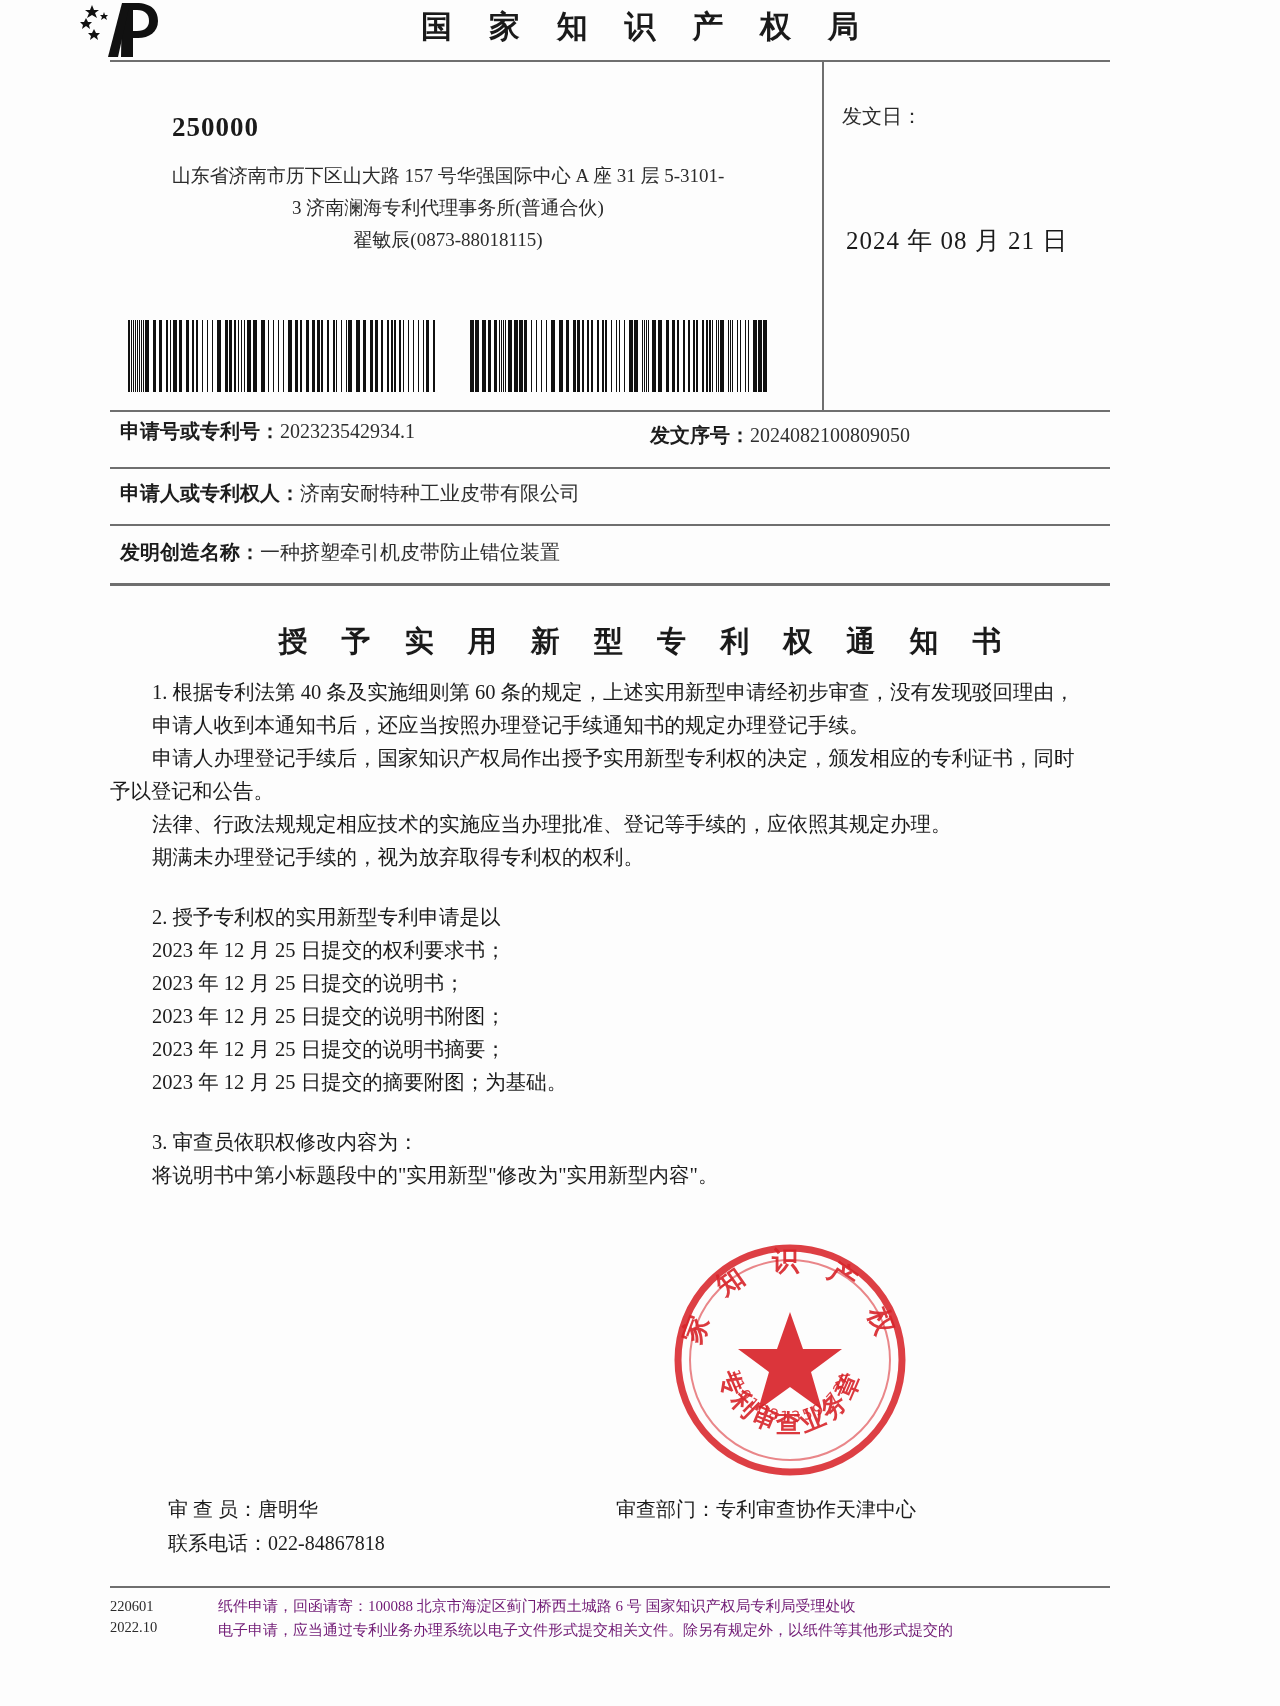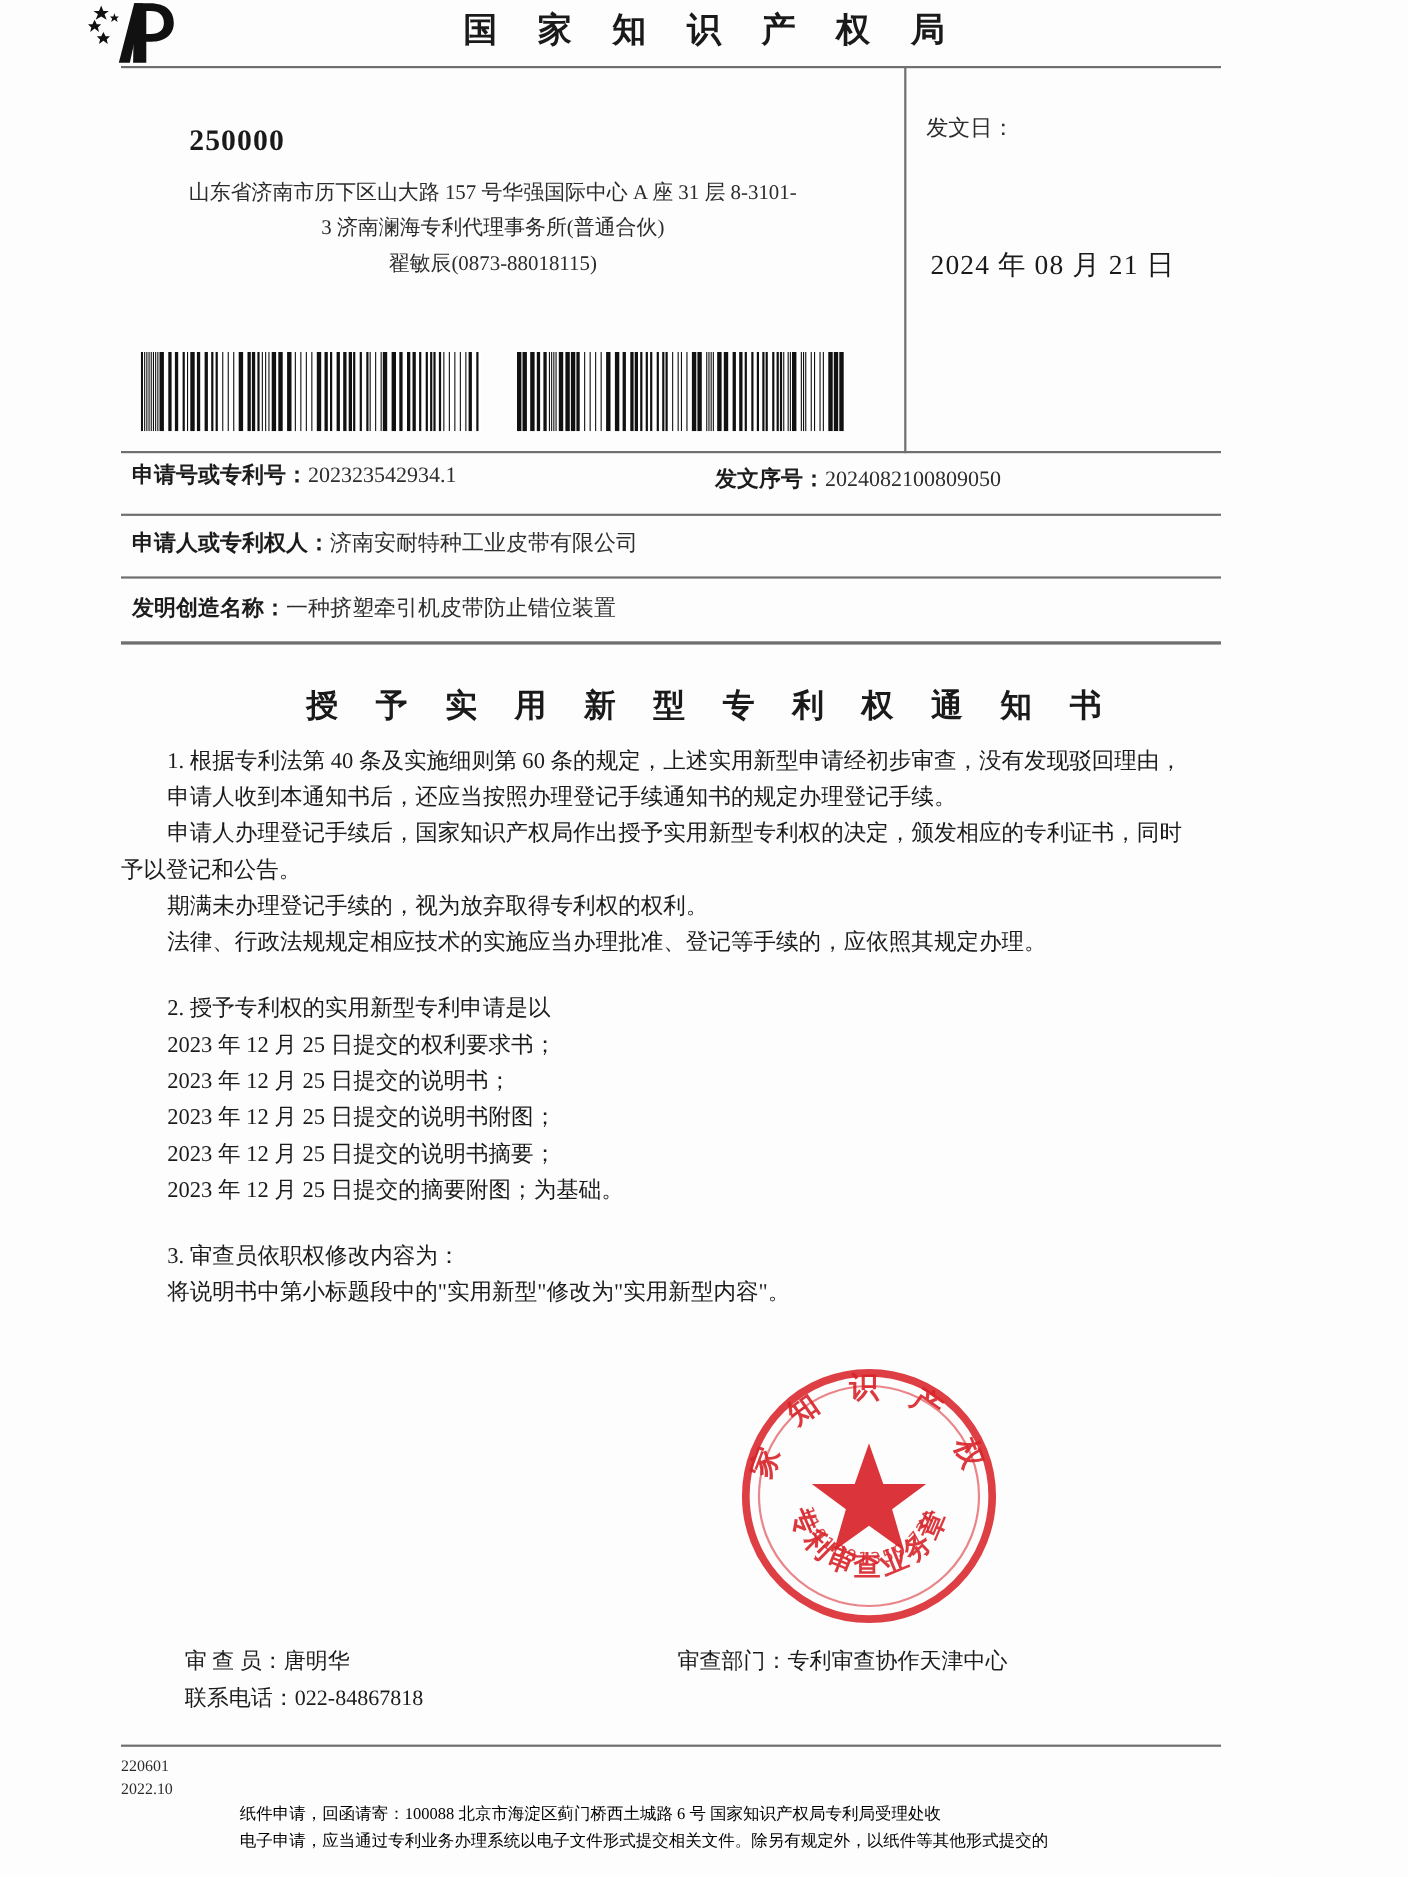--- a/index.html
+++ b/index.html
@@ -69,21 +69,21 @@
   
   .sig{position:absolute;font-size:20px;color:#1c1c1c;white-space:nowrap;}
 
   
   .seal{position:absolute;left:672px;top:1242px;width:236px;height:236px;}
   .seal svg{display:block;}
 
   
   .foot-rule{position:absolute;left:110px;top:1586px;width:1000px;height:2px;background:#6f6f6f;}
   .foot-num{position:absolute;left:110px;top:1596px;font-size:14.5px;line-height:21px;color:#2b2b2b;}
-  .foot-txt{position:absolute;left:218px;top:1594px;width:890px;font-size:15px;line-height:24px;color:#000000;margin-top:44px;}
+  .foot-txt{position:absolute;left:218px;top:1594px;width:890px;font-size:15px;line-height:24px;color:#701a75;}
 </style>
 </head>
 <body>
 
 <div class="page">
 
   <div class="masthead">
     <div class="logo">
       <svg width="110" height="56" viewBox="0 0 110 56">
         <path d="M44 1 L58 1 C74 1 80 9 80 19 C80 30 71 36 60 36 L55 36 L55 55 L43 55 Z
@@ -100,21 +100,21 @@
 
   <div class="rule rule-h" style="left:110px;top:60px;width:1000px;"></div>
   <div class="rule rule-v" style="left:822px;top:60px;height:352px;"></div>
   <div class="rule rule-h" style="left:110px;top:410px;width:1000px;"></div>
   <div class="rule rule-h" style="left:110px;top:467px;width:1000px;"></div>
   <div class="rule rule-h" style="left:110px;top:524px;width:1000px;"></div>
   <div class="rule rule-h" style="left:110px;top:583px;width:1000px;height:3px;"></div>
 
   <div class="postcode">250000</div>
   <div class="addr">
-    <div>山东省济南市历下区山大路 157 号华强国际中心 A 座 31 层 8-3101-</div>
+    <div>山东省济南市历下区山大路 157 号华强国际中心 A 座 31 层 5-3101-</div>
     <div>3  济南澜海专利代理事务所(普通合伙)</div>
     <div>翟敏辰(0873-88018115)</div>
   </div>
 
   <div class="send-label">发文日：</div>
   <div class="send-date">2024 年 08 月 21 日</div>
 
   <div class="barcode" id="bc1" style="left: 128px; top: 320px; width: 310px; font-size: 0px; line-height: 0;"><i style="width:2px"></i><i style="width:1px;background:transparent"></i><i style="width:1px"></i><i style="width:1px;background:transparent"></i><i style="width:1px"></i><i style="width:1px;background:transparent"></i><i style="width:1px"></i><i style="width:1px;background:transparent"></i><i style="width:1px"></i><i style="width:1px;background:transparent"></i><i style="width:1px"></i><i style="width:1px;background:transparent"></i><i style="width:1px"></i><i style="width:1px;background:transparent"></i><i style="width:1px"></i><i style="width:1px;background:transparent"></i><i style="width:4px"></i><i style="width:4px;background:transparent"></i><i style="width:3px"></i><i style="width:3px;background:transparent"></i><i style="width:3px"></i><i style="width:4px;background:transparent"></i><i style="width:2px"></i><i style="width:2px;background:transparent"></i><i style="width:1px"></i><i style="width:2px;background:transparent"></i><i style="width:4px"></i><i style="width:2px;background:transparent"></i><i style="width:3px"></i><i style="width:4px;background:transparent"></i><i style="width:3px"></i><i style="width:3px;background:transparent"></i><i style="width:2px"></i><i style="width:2px;background:transparent"></i><i style="width:2px"></i><i style="width:4px;background:transparent"></i><i style="width:1px"></i><i style="width:4px;background:transparent"></i><i style="width:1px"></i><i style="width:4px;background:transparent"></i><i style="width:1px"></i><i style="width:4px;background:transparent"></i><i style="width:4px"></i><i style="width:4px;background:transparent"></i><i style="width:3px"></i><i style="width:1px;background:transparent"></i><i style="width:3px"></i><i style="width:2px;background:transparent"></i><i style="width:2px"></i><i style="width:2px;background:transparent"></i><i style="width:1px"></i><i style="width:2px;background:transparent"></i><i style="width:1px"></i><i style="width:2px;background:transparent"></i><i style="width:1px"></i><i style="width:2px;background:transparent"></i><i style="width:4px"></i><i style="width:2px;background:transparent"></i><i style="width:4px"></i><i style="width:4px;background:transparent"></i><i style="width:4px"></i><i style="width:3px;background:transparent"></i><i style="width:1px"></i><i style="width:4px;background:transparent"></i><i style="width:1px"></i><i style="width:4px;background:transparent"></i><i style="width:1px"></i><i style="width:4px;background:transparent"></i><i style="width:1px"></i><i style="width:4px;background:transparent"></i><i style="width:4px"></i><i style="width:3px;background:transparent"></i><i style="width:3px"></i><i style="width:2px;background:transparent"></i><i style="width:2px"></i><i style="width:4px;background:transparent"></i><i style="width:3px"></i><i style="width:3px;background:transparent"></i><i style="width:3px"></i><i style="width:2px;background:transparent"></i><i style="width:3px"></i><i style="width:1px;background:transparent"></i><i style="width:2px"></i><i style="width:4px;background:transparent"></i><i style="width:2px"></i><i style="width:4px;background:transparent"></i><i style="width:2px"></i><i style="width:1px;background:transparent"></i><i style="width:1px"></i><i style="width:4px;background:transparent"></i><i style="width:1px"></i><i style="width:4px;background:transparent"></i><i style="width:1px"></i><i style="width:1px;background:transparent"></i><i style="width:4px"></i><i style="width:4px;background:transparent"></i><i style="width:4px"></i><i style="width:3px;background:transparent"></i><i style="width:3px"></i><i style="width:4px;background:transparent"></i><i style="width:3px"></i><i style="width:2px;background:transparent"></i><i style="width:3px"></i><i style="width:3px;background:transparent"></i><i style="width:2px"></i><i style="width:4px;background:transparent"></i><i style="width:2px"></i><i style="width:2px;background:transparent"></i><i style="width:2px"></i><i style="width:1px;background:transparent"></i><i style="width:2px"></i><i style="width:3px;background:transparent"></i><i style="width:2px"></i><i style="width:2px;background:transparent"></i><i style="width:1px"></i><i style="width:4px;background:transparent"></i><i style="width:1px"></i><i style="width:4px;background:transparent"></i><i style="width:1px"></i><i style="width:4px;background:transparent"></i><i style="width:1px"></i><i style="width:4px;background:transparent"></i><i style="width:1px"></i><i style="width:2px;background:transparent"></i><i style="width:3px"></i><i style="width:4px;background:transparent"></i><i style="width:2px"></i><i style="width:3px;background:transparent"></i></div>
   <div class="barcode" id="bc2" style="left: 470px; top: 320px; width: 298px; font-size: 0px; line-height: 0;"><i style="width:4px"></i><i style="width:1px;background:transparent"></i><i style="width:4px"></i><i style="width:3px;background:transparent"></i><i style="width:4px"></i><i style="width:2px;background:transparent"></i><i style="width:3px"></i><i style="width:3px;background:transparent"></i><i style="width:3px"></i><i style="width:2px;background:transparent"></i><i style="width:1px"></i><i style="width:1px;background:transparent"></i><i style="width:1px"></i><i style="width:1px;background:transparent"></i><i style="width:1px"></i><i style="width:1px;background:transparent"></i><i style="width:1px"></i><i style="width:2px;background:transparent"></i><i style="width:4px"></i><i style="width:2px;background:transparent"></i><i style="width:4px"></i><i style="width:1px;background:transparent"></i><i style="width:4px"></i><i style="width:1px;background:transparent"></i><i style="width:3px"></i><i style="width:4px;background:transparent"></i><i style="width:1px"></i><i style="width:4px;background:transparent"></i><i style="width:1px"></i><i style="width:4px;background:transparent"></i><i style="width:1px"></i><i style="width:4px;background:transparent"></i><i style="width:1px"></i><i style="width:4px;background:transparent"></i><i style="width:4px"></i><i style="width:4px;background:transparent"></i><i style="width:4px"></i><i style="width:3px;background:transparent"></i><i style="width:3px"></i><i style="width:4px;background:transparent"></i><i style="width:3px"></i><i style="width:1px;background:transparent"></i><i style="width:3px"></i><i style="width:2px;background:transparent"></i><i style="width:2px"></i><i style="width:3px;background:transparent"></i><i style="width:2px"></i><i style="width:2px;background:transparent"></i><i style="width:2px"></i><i style="width:4px;background:transparent"></i><i style="width:2px"></i><i style="width:3px;background:transparent"></i><i style="width:2px"></i><i style="width:1px;background:transparent"></i><i style="width:2px"></i><i style="width:4px;background:transparent"></i><i style="width:1px"></i><i style="width:4px;background:transparent"></i><i style="width:1px"></i><i style="width:2px;background:transparent"></i><i style="width:1px"></i><i style="width:4px;background:transparent"></i><i style="width:1px"></i><i style="width:4px;background:transparent"></i><i style="width:4px"></i><i style="width:1px;background:transparent"></i><i style="width:4px"></i><i style="width:4px;background:transparent"></i><i style="width:1px"></i><i style="width:1px;background:transparent"></i><i style="width:1px"></i><i style="width:1px;background:transparent"></i><i style="width:1px"></i><i style="width:1px;background:transparent"></i><i style="width:1px"></i><i style="width:3px;background:transparent"></i><i style="width:4px"></i><i style="width:2px;background:transparent"></i><i style="width:4px"></i><i style="width:4px;background:transparent"></i><i style="width:3px"></i><i style="width:3px;background:transparent"></i><i style="width:3px"></i><i style="width:2px;background:transparent"></i><i style="width:2px"></i><i style="width:4px;background:transparent"></i><i style="width:2px"></i><i style="width:3px;background:transparent"></i><i style="width:2px"></i><i style="width:3px;background:transparent"></i><i style="width:2px"></i><i style="width:1px;background:transparent"></i><i style="width:2px"></i><i style="width:4px;background:transparent"></i><i style="width:2px"></i><i style="width:2px;background:transparent"></i><i style="width:2px"></i><i style="width:1px;background:transparent"></i><i style="width:2px"></i><i style="width:1px;background:transparent"></i><i style="width:1px"></i><i style="width:3px;background:transparent"></i><i style="width:1px"></i><i style="width:1px;background:transparent"></i><i style="width:1px"></i><i style="width:1px;background:transparent"></i><i style="width:4px"></i><i style="width:4px;background:transparent"></i><i style="width:1px"></i><i style="width:1px;background:transparent"></i><i style="width:1px"></i><i style="width:1px;background:transparent"></i><i style="width:1px"></i><i style="width:4px;background:transparent"></i><i style="width:1px"></i><i style="width:2px;background:transparent"></i><i style="width:1px"></i><i style="width:4px;background:transparent"></i><i style="width:1px"></i><i style="width:2px;background:transparent"></i><i style="width:1px"></i><i style="width:4px;background:transparent"></i><i style="width:4px"></i><i style="width:1px;background:transparent"></i><i style="width:4px"></i><i style="width:1px;background:transparent"></i><i style="width:4px"></i></div>
 
@@ -131,22 +131,22 @@
     <b>发明创造名称：</b><span class="val">一种挤塑牵引机皮带防止错位装置</span>
   </div>
 
   <div class="doc-title">授 予 实 用 新 型 专 利 权 通 知 书</div>
 
   <div class="body">
     <p class="p-ind nowrap">1. 根据专利法第 40 条及实施细则第 60 条的规定，上述实用新型申请经初步审查，没有发现驳回理由，</p>
     <p class="p-ind">申请人收到本通知书后，还应当按照办理登记手续通知书的规定办理登记手续。</p>
     <p class="p-ind nowrap">申请人办理登记手续后，国家知识产权局作出授予实用新型专利权的决定，颁发相应的专利证书，同时</p>
     <p>予以登记和公告。</p>
+    <p class="p-ind">法律、行政法规规定相应技术的实施应当办理批准、登记等手续的，应依照其规定办理。</p>
     <p class="p-ind">期满未办理登记手续的，视为放弃取得专利权的权利。</p>
-    <p class="p-ind">法律、行政法规规定相应技术的实施应当办理批准、登记等手续的，应依照其规定办理。</p>
     <div class="gap"></div>
     <p class="p-ind">2. 授予专利权的实用新型专利申请是以</p>
     <p class="p-ind2">2023 年 12 月 25 日提交的权利要求书；</p>
     <p class="p-ind2">2023 年 12 月 25 日提交的说明书；</p>
     <p class="p-ind2">2023 年 12 月 25 日提交的说明书附图；</p>
     <p class="p-ind2">2023 年 12 月 25 日提交的说明书摘要；</p>
     <p class="p-ind2">2023 年 12 月 25 日提交的摘要附图；为基础。</p>
     <div class="gap"></div>
     <p class="p-ind">3. 审查员依职权修改内容为：</p>
     <p class="p-ind2">将说明书中第小标题段中的"实用新型"修改为"实用新型内容"。</p>

